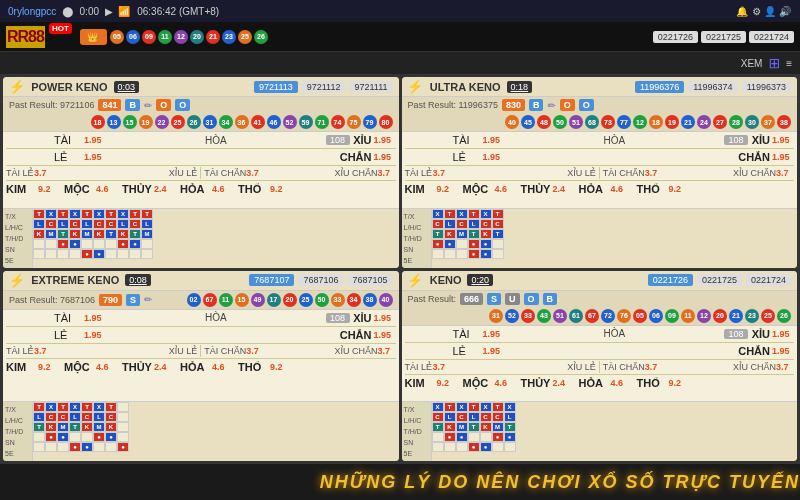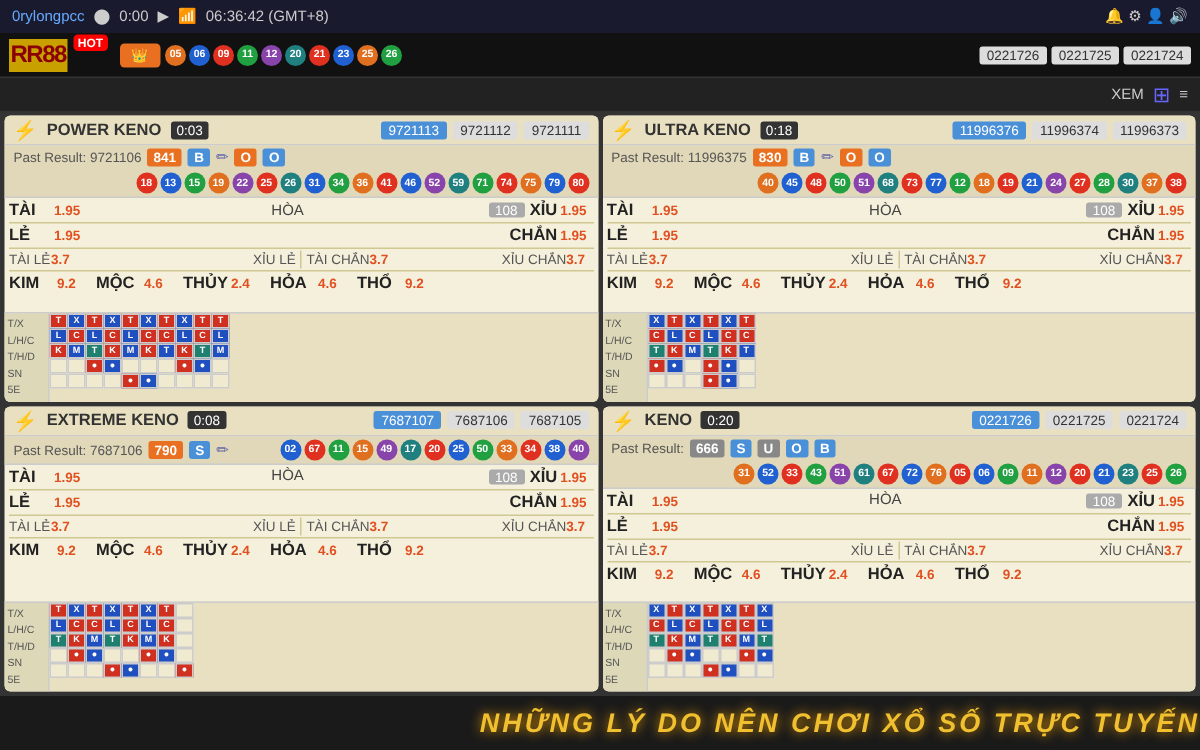--- a/index.html
+++ b/index.html
@@ -104,20 +104,21 @@
       align-items: center;
       gap: 3px;
     }
     .lightning { color: #f90; font-size: 13px; }
     .timer-badge {
       background: #333;
       color: white;
       font-size: 9px;
       padding: 1px 4px;
       border-radius: 2px;
+      text-decoration: underline;
     }
     .result-ids {
       display: flex;
       gap: 4px;
       margin-left: auto;
     }
     .result-id {
       background: #ddd;
       color: #333;
       font-size: 9px;
@@ -254,21 +255,21 @@
       padding-left: 3px;
     }
 
     .divider-h { width: 100%; height: 1px; background: #d0c890; margin: 1px 0; }
 
     .inline-bet {
       display: flex;
       align-items: center;
       padding: 1px 0;
     }
-    .ib-label { font-size: 11px; font-weight: bold; color: #222; min-width: 30px; }
+    .ib-label { font-size: 11px; font-weight: normal; color: #222; min-width: 30px; margin-left: 48px; }
     .ib-odds { font-size: 9px; color: #e05020; font-weight: bold; min-width: 22px; }
     .ib-hoa { font-size: 10px; font-weight: normal; color: #444; flex: 1; text-align: center; }
     .ib-count { font-size: 9px; background: #aaa; color: #fff; padding: 0 3px; border-radius: 2px; min-width: 24px; text-align: center; }
     .ib-val { font-size: 11px; font-weight: bold; color: #222; min-width: 22px; text-align: right; }
     .ib-chan { font-size: 11px; font-weight: bold; color: #222; margin-left: 6px; }
 
     .sub-bet-row {
       display: flex;
       align-items: center;
       padding: 1px 0;

